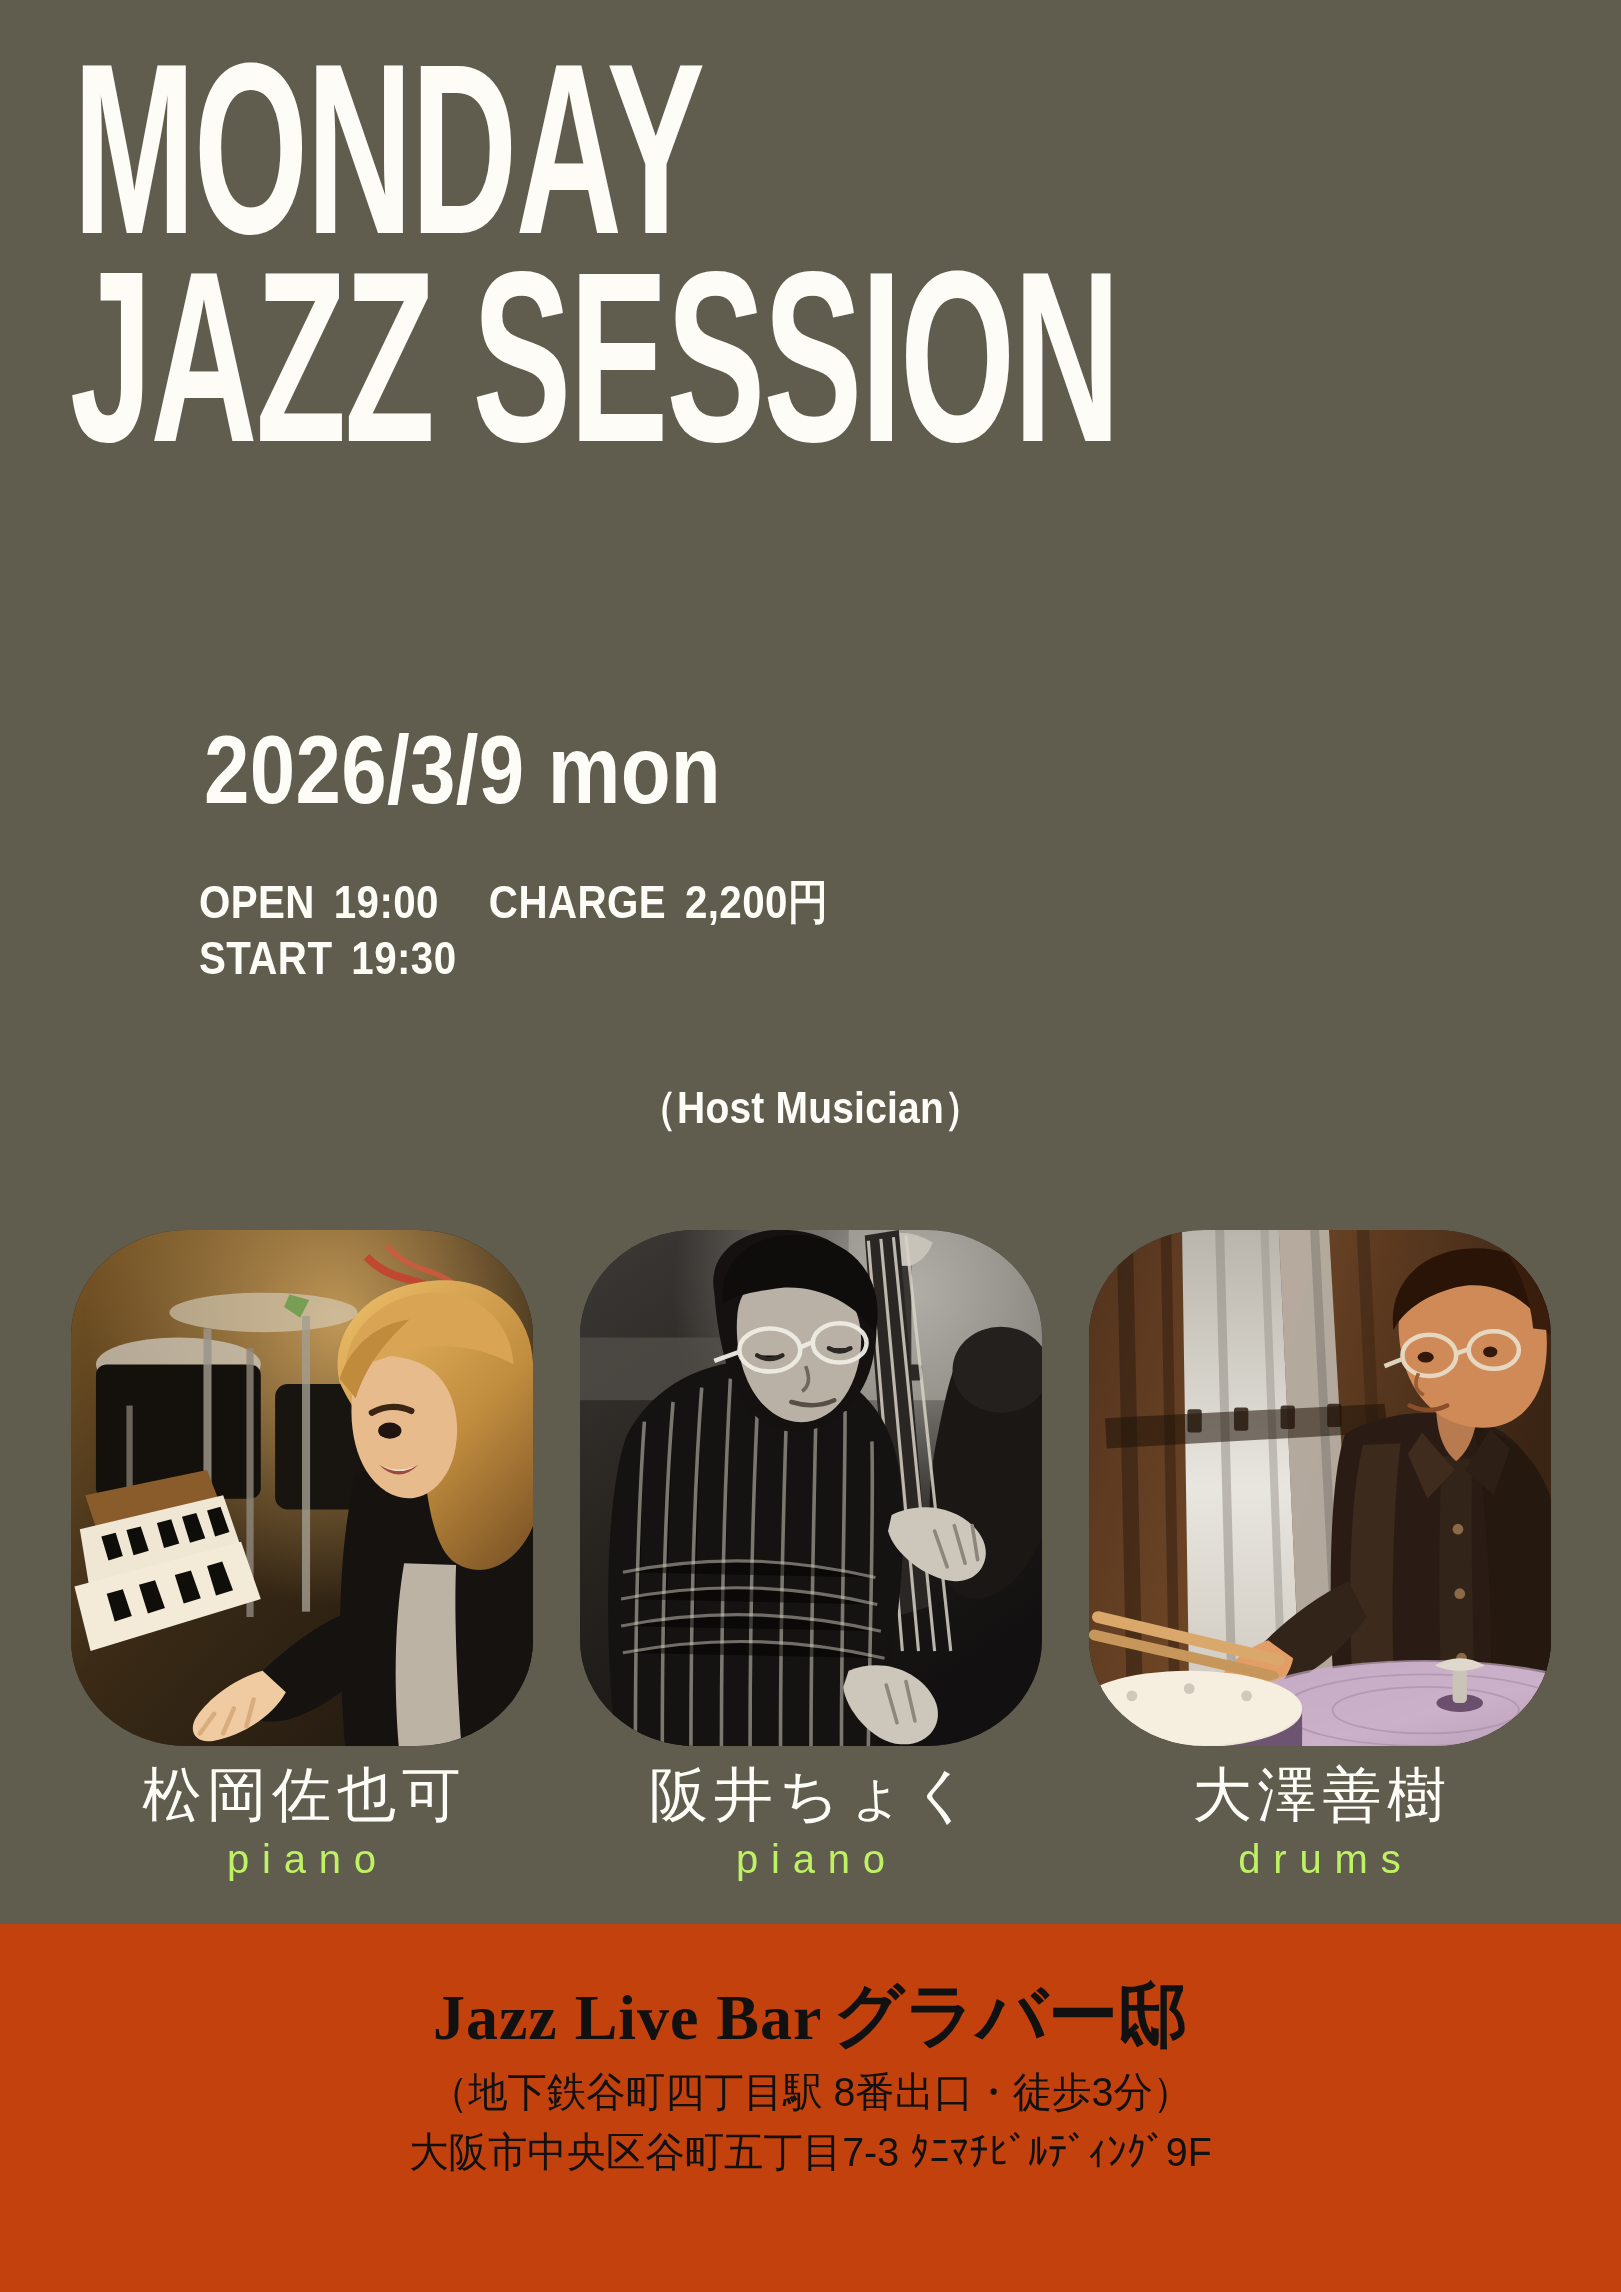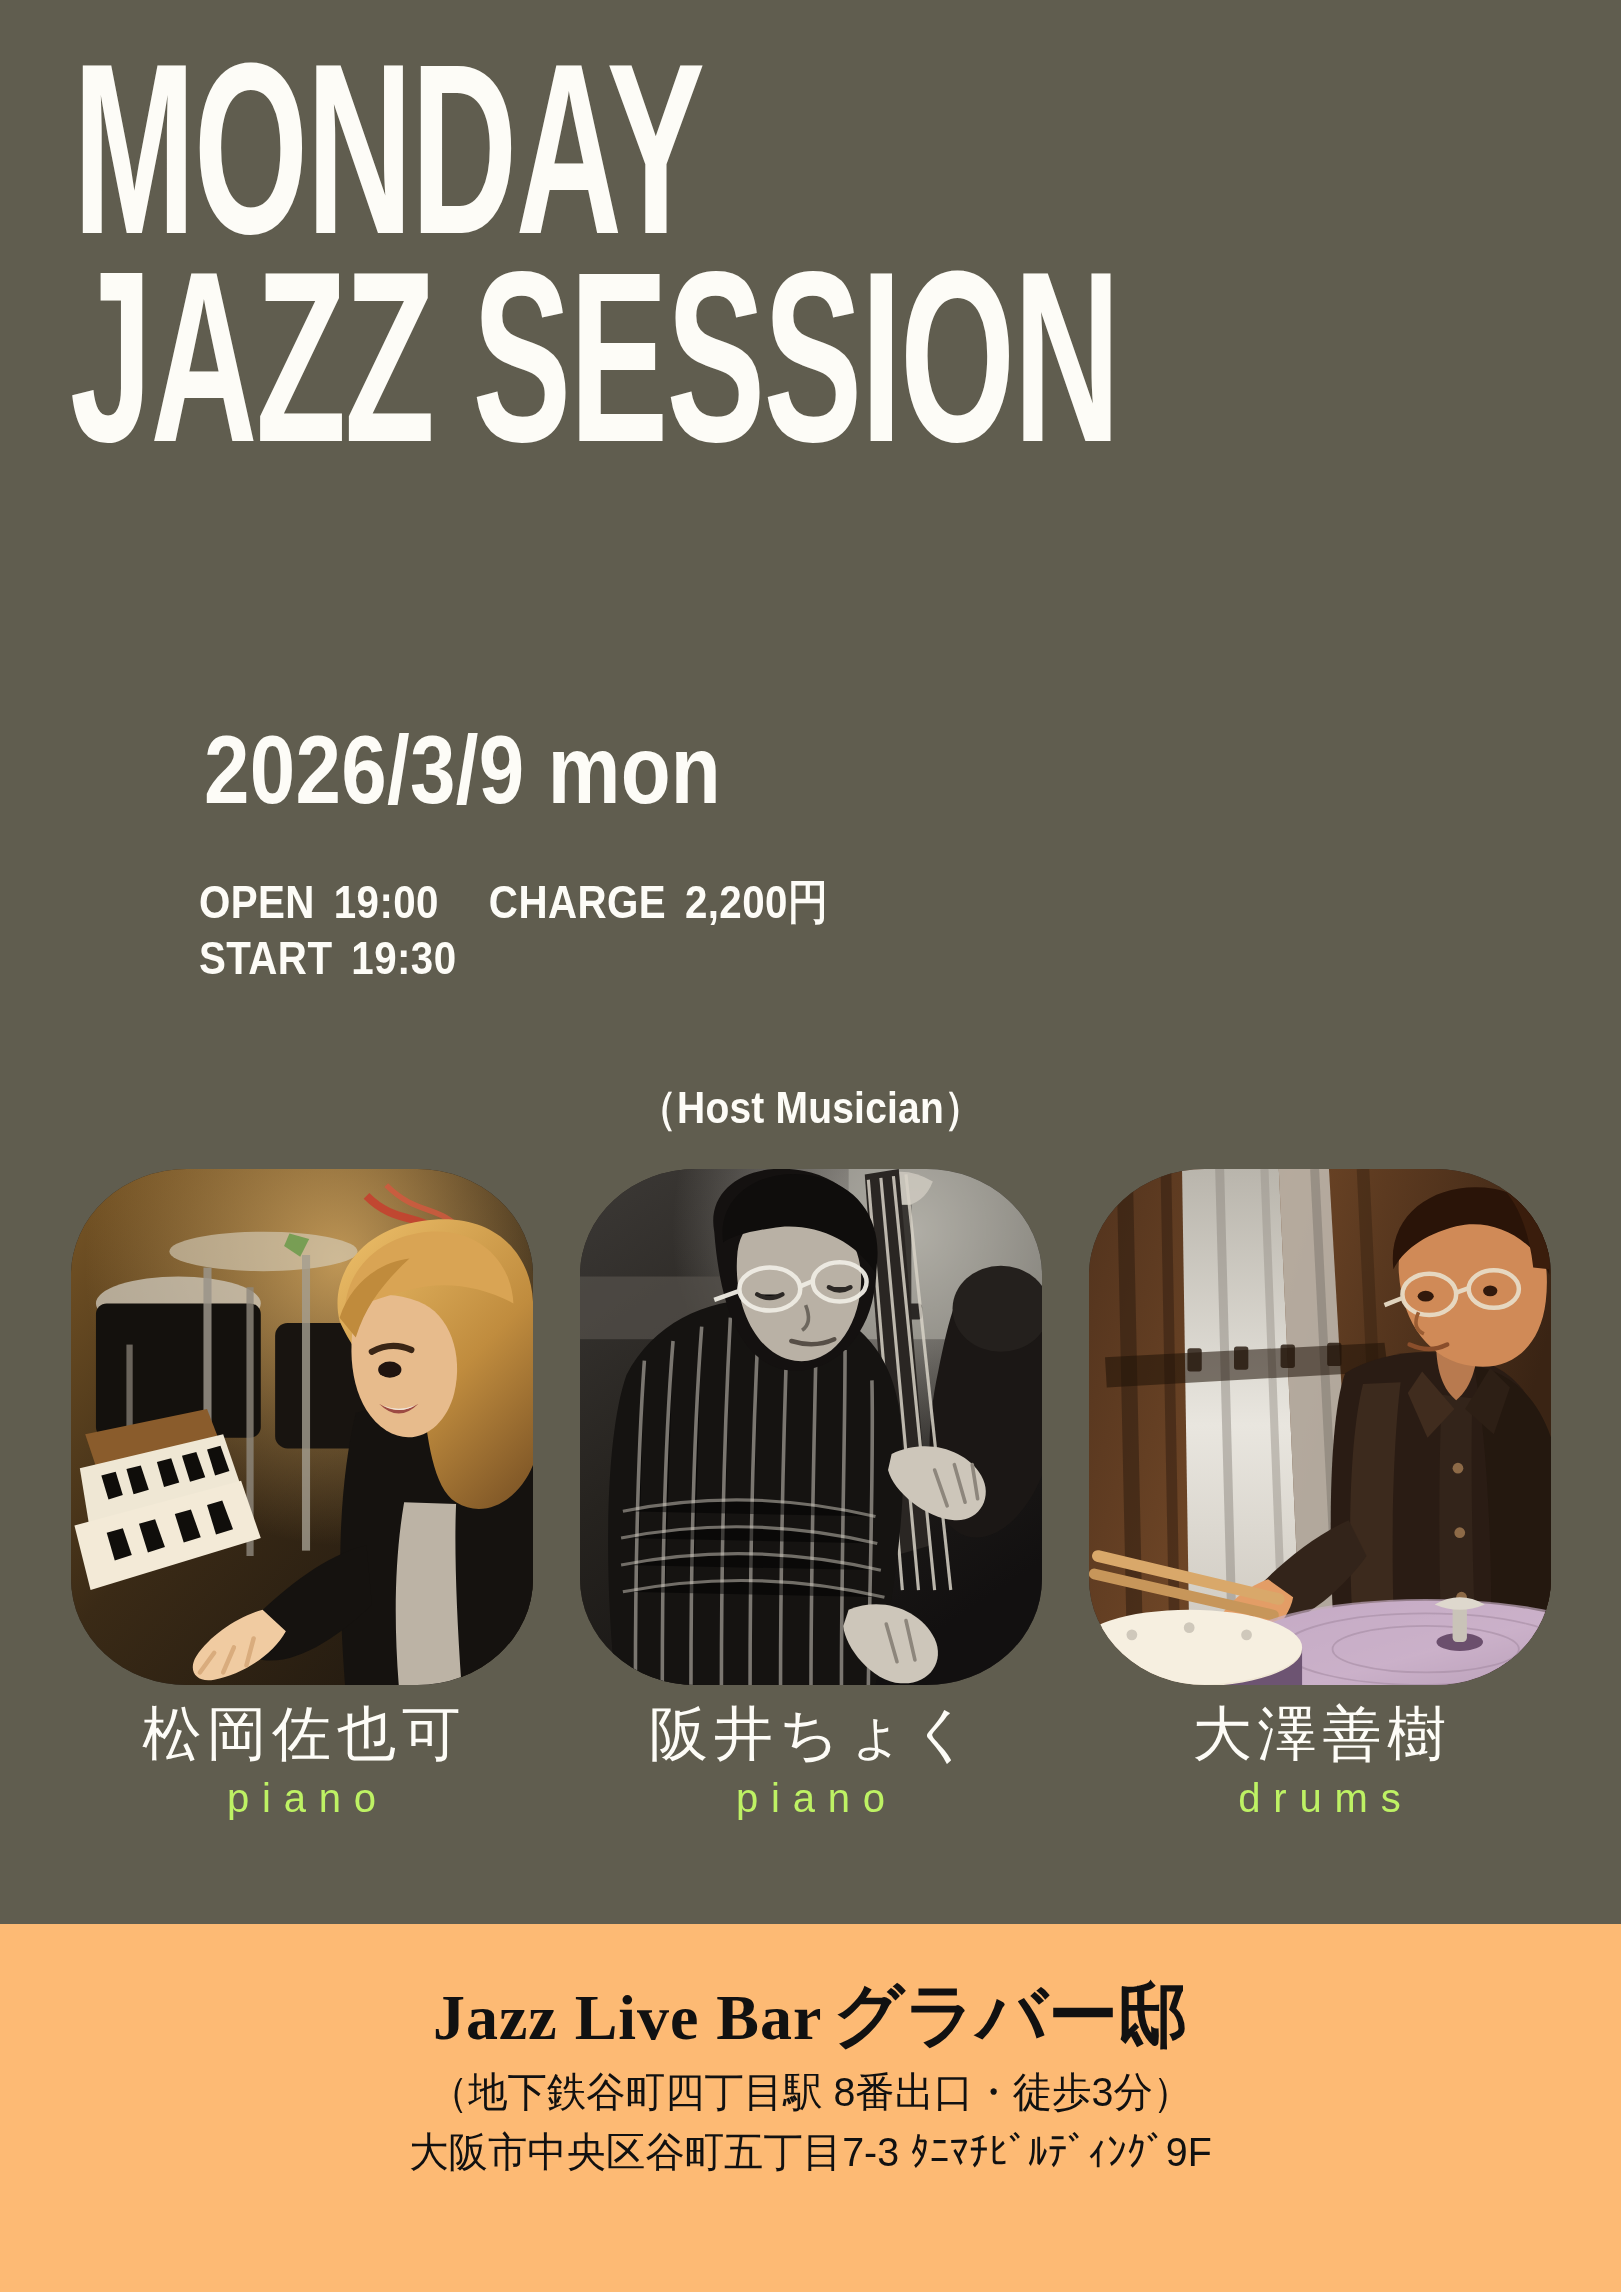--- a/index.html
+++ b/index.html
@@ -112,21 +112,21 @@
     font-size: 39px;
     letter-spacing: 0.005em;
     transform: scaleY(1.14);
     transform-origin: center top;
   }
 
   
   .musicians {
     position: absolute;
     left: 0;
-    top: 1169px;
+    top: 1230px;
     width: 1621px;
     display: flex;
     justify-content: center;
     gap: 47px;
   }
   .musician-card {
     width: 462px;
     display: flex;
     flex-direction: column;
     align-items: center;
@@ -163,21 +163,21 @@
     white-space: nowrap;
   }
 
   
   .venue {
     position: absolute;
     left: 0;
     top: 1924px;
     width: 1621px;
     height: 369px;
-    background: #fdba74;
+    background: #c2410c;
     text-align: center;
   }
   .venue-name {
     margin-top: 56px;
     color: #111111;
     font-size: 64px;
     font-weight: 700;
     white-space: nowrap;
     line-height: 1.0;
   }

